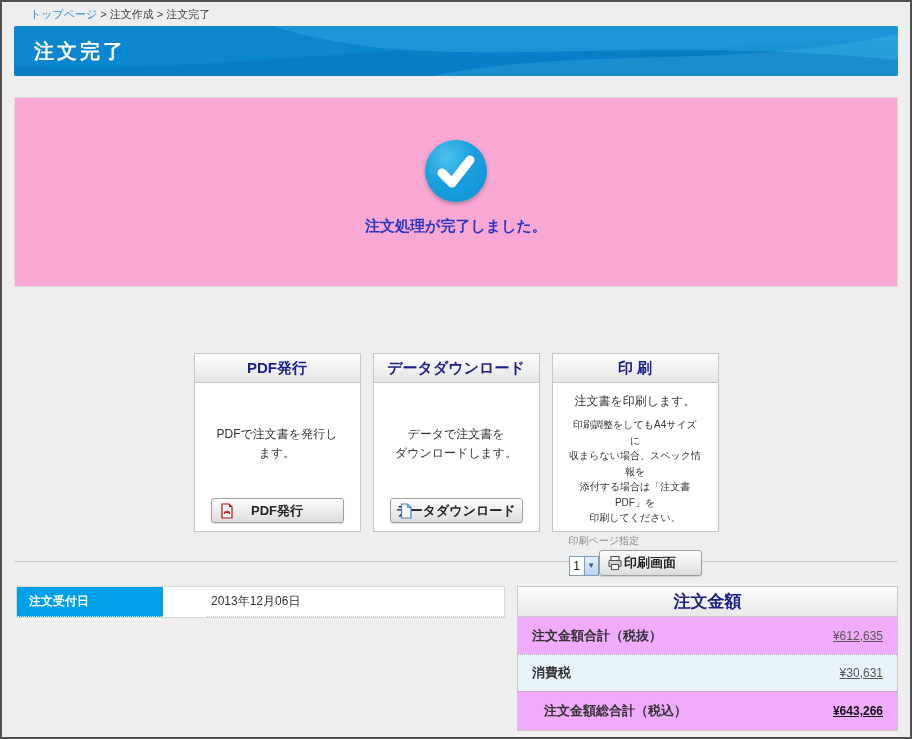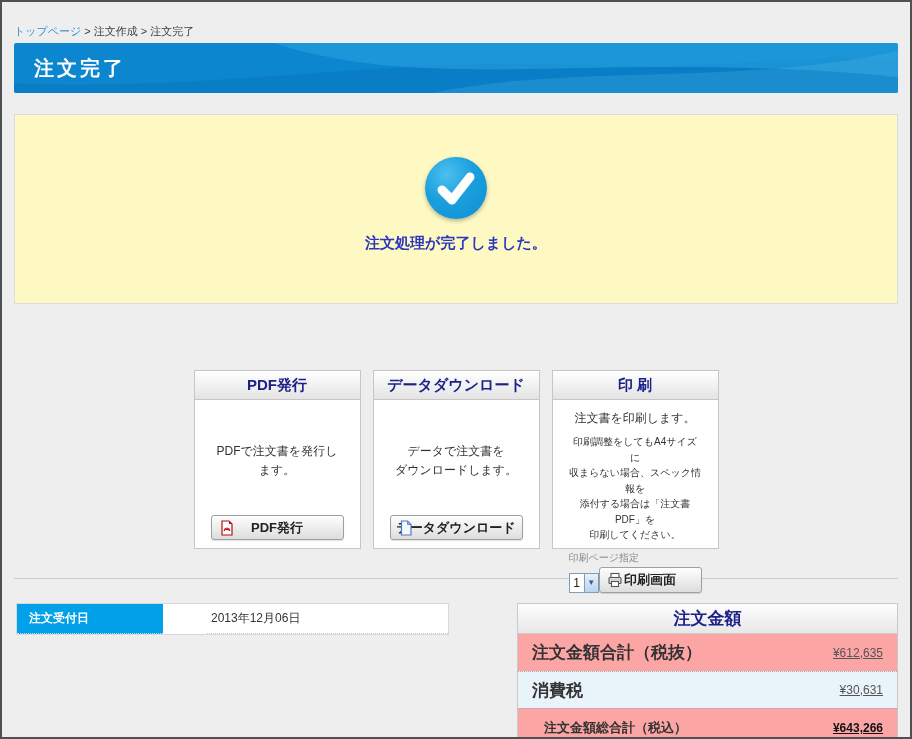--- a/index.html
+++ b/index.html
@@ -6,34 +6,34 @@
   html,body { width:912px; height:739px; }
   body {
     font-family:"Liberation Sans","DejaVu Sans",sans-serif;
     background:#eeeeef;
     border:2px solid #4f5052;
     overflow:hidden;
   }
   .page { padding:0 12px; }
 
   
-  .breadcrumb { padding-top:22px; font-size:11px; color:#3d3d3d; }
+  .breadcrumb { padding-top:5px; font-size:11px; color:#3d3d3d;margin-left:16px; }
   .breadcrumb .crumb-link { color:#2e8fd5; text-decoration:none; cursor:pointer; }
   .breadcrumb .sep { margin:0 3px; color:#3d3d3d; }
 
   
   .banner { position:relative; height:50px; margin-top:4px; background:#0b86cf; overflow:hidden; border-radius:2px; }
   .banner svg.waves { position:absolute; inset:0; width:100%; height:100%; }
   .banner .banner-title {
     position:absolute; left:20px; top:50%; transform:translateY(-50%);
     color:#fff; font-size:20px; font-weight:bold; letter-spacing:3px;
   }
 
   
-  .panel { margin-top:21px; height:190px; background:#fef9c3; border:1px solid #dcdcdc; text-align:center; }
+  .panel { margin-top:21px; height:190px; background:#f9a8d4; border:1px solid #dcdcdc; text-align:center; }
   .check-circle {
     width:62px; height:62px; border-radius:50%; margin:42px auto 0;
     background:radial-gradient(circle at 35% 28%, #4cc0ef 0%, #1a9fdd 45%, #0e8fd3 100%);
     box-shadow:0 2px 4px rgba(0,0,0,.28);
   }
   .complete-msg { margin-top:15px; color:#2a36bd; font-weight:bold; font-size:15px; }
 
   
   .cards { margin-top:66px; display:flex; justify-content:center; gap:12px; }
   .card { width:167px; height:179px; background:#fff; border:1px solid #c6c6c6; display:flex; flex-direction:column; }
@@ -62,37 +62,37 @@
     width:14px; background:linear-gradient(#e7f1fb,#b9d3ee); border-left:1px solid #7f9db9;
     color:#30589c; font-size:8px; display:flex; align-items:center; justify-content:center;
   }
   .print-btn { width:106px; height:26px; }
 
   
   .divider { margin-top:29px; border-top:1px solid #cccccc; }
 
   
   .bottom { margin-top:24px; display:flex; justify-content:space-between; align-items:flex-start; padding-left:2px; }
-  .info-table { width:433px; background:#fff; border:1px solid #d8d8d8; }
+  .info-table { width:489px; background:#fff; border:1px solid #d8d8d8; }
   .info-row { display:flex; height:30px; }
   .info-label {
     width:146px; background:#00a1e9; color:#fff; font-weight:bold; font-size:12px;
     display:flex; align-items:center; padding-left:12px;
   }
   .info-value { flex:1; display:flex; align-items:center; padding-left:4px; font-size:12px; color:#333;margin-left:44px; }
   .info-row:first-child .info-label { border-bottom:1px dotted #bfe9fb; }
   .info-row:first-child .info-value { border-bottom:1px dotted #c9c9c9; }
 
-  .amount-panel { width:381px; background:#fca5a5; border:1px solid #c9c9c9; }
+  .amount-panel { width:381px; background:#f0abfc; border:1px solid #c9c9c9; }
   .amount-header {
     height:30px; line-height:29px; text-align:center; font-weight:bold; font-size:17px; color:#1d2088;
     background:linear-gradient(#fdfdfd,#e8e8e8); border-bottom:1px solid #cccccc;
   }
   .amount-row { display:flex; justify-content:space-between; align-items:center; padding:0 14px; height:37px; }
-  .amount-row .amt-label { font-size:17px; font-weight:bold; color:#333; }
+  .amount-row .amt-label { font-size:13px; font-weight:bold; color:#333; }
   .amount-row .amt-value { font-size:12px; color:#555;text-decoration:underline; }
   .amount-row.alt { background:#e9f3fa; border-top:1px dotted #a8a8a8; }
   .amount-row.total { border-top:1px dotted #a8a8a8; height:39px; }
   .amount-row.total .amt-label { font-size:13px;margin-left:12px; }
   .amount-row.total .amt-value { font-size:12px; font-weight:bold; color:#111; }
 </style>
 </head>
 <body>
 
 <div class="page">

